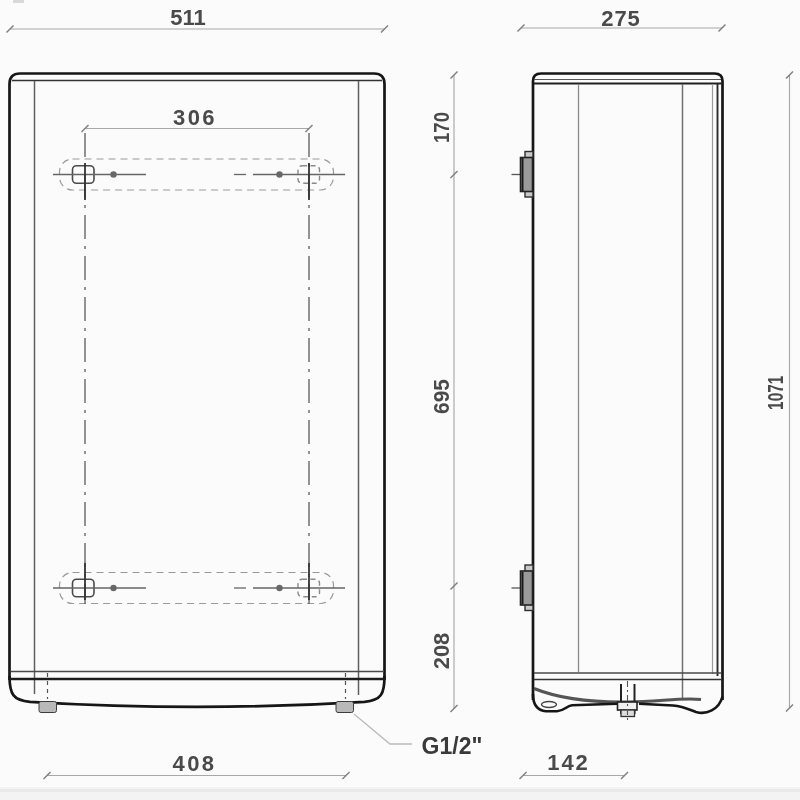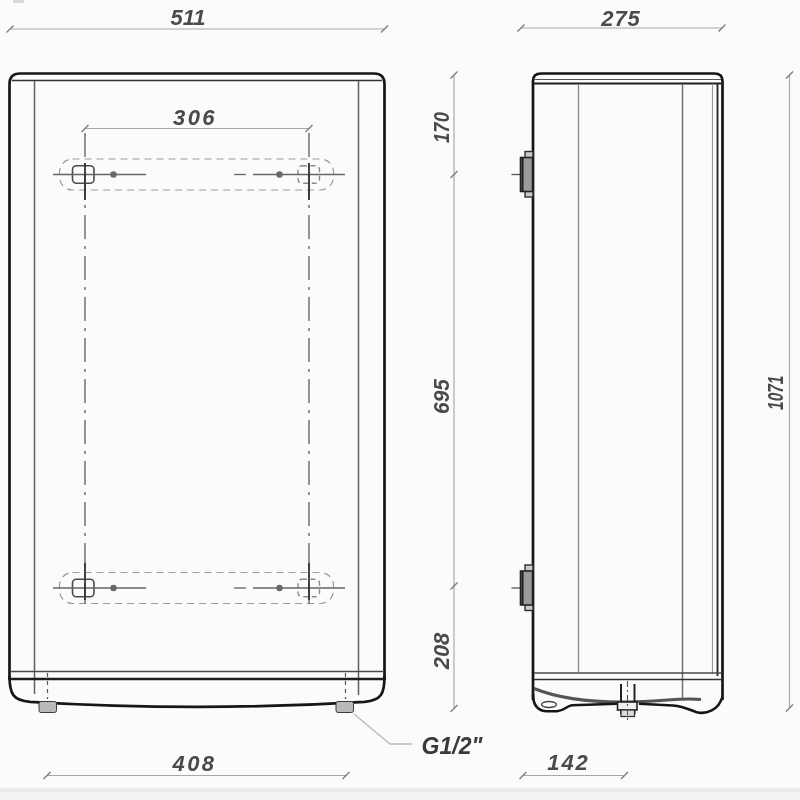--- a/index.html
+++ b/index.html
@@ -1,17 +1,17 @@
 <!DOCTYPE html>
 <html><head>
 <meta charset="utf-8">
 <style>
   html,body{margin:0;padding:0;background:#fbfbfb;}
   #page{width:800px;height:800px;position:relative;overflow:hidden;
-        font-family:"Liberation Sans", sans-serif;font-style:italic;}
+        font-family:"Liberation Sans", sans-serif;}
   svg{position:absolute;top:0;left:0;}
   .blur{filter:blur(0.65px);}
 </style>
 </head>
 <body>
 <div id="page">
 <svg width="800" height="800" viewBox="0 0 800 800">
   <rect x="0" y="0" width="800" height="800" fill="#fbfbfb"></rect>
   <rect x="0" y="787" width="800" height="13" fill="#f3f3f3"></rect>
   <rect x="0" y="789" width="800" height="3" fill="#e9e9e9"></rect>

